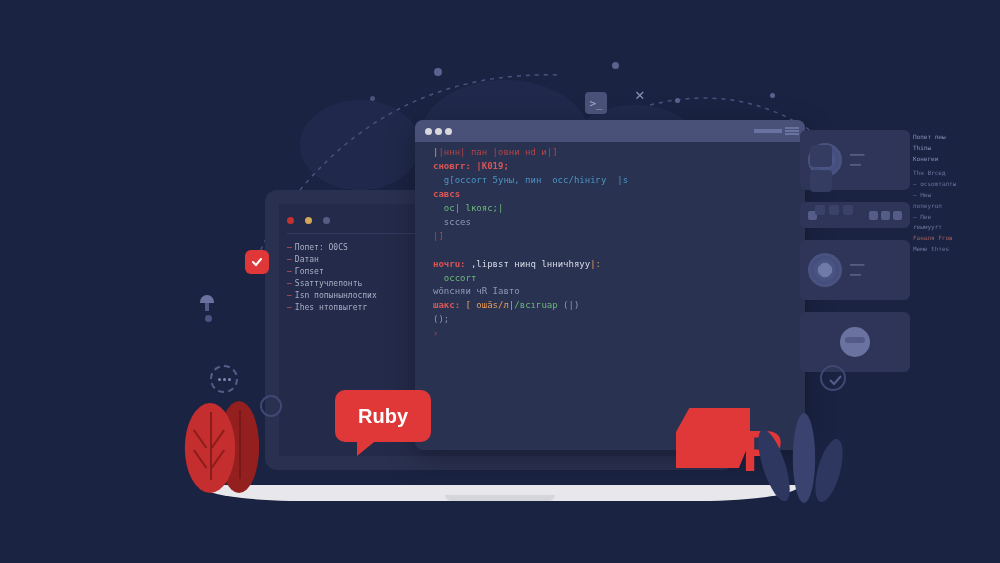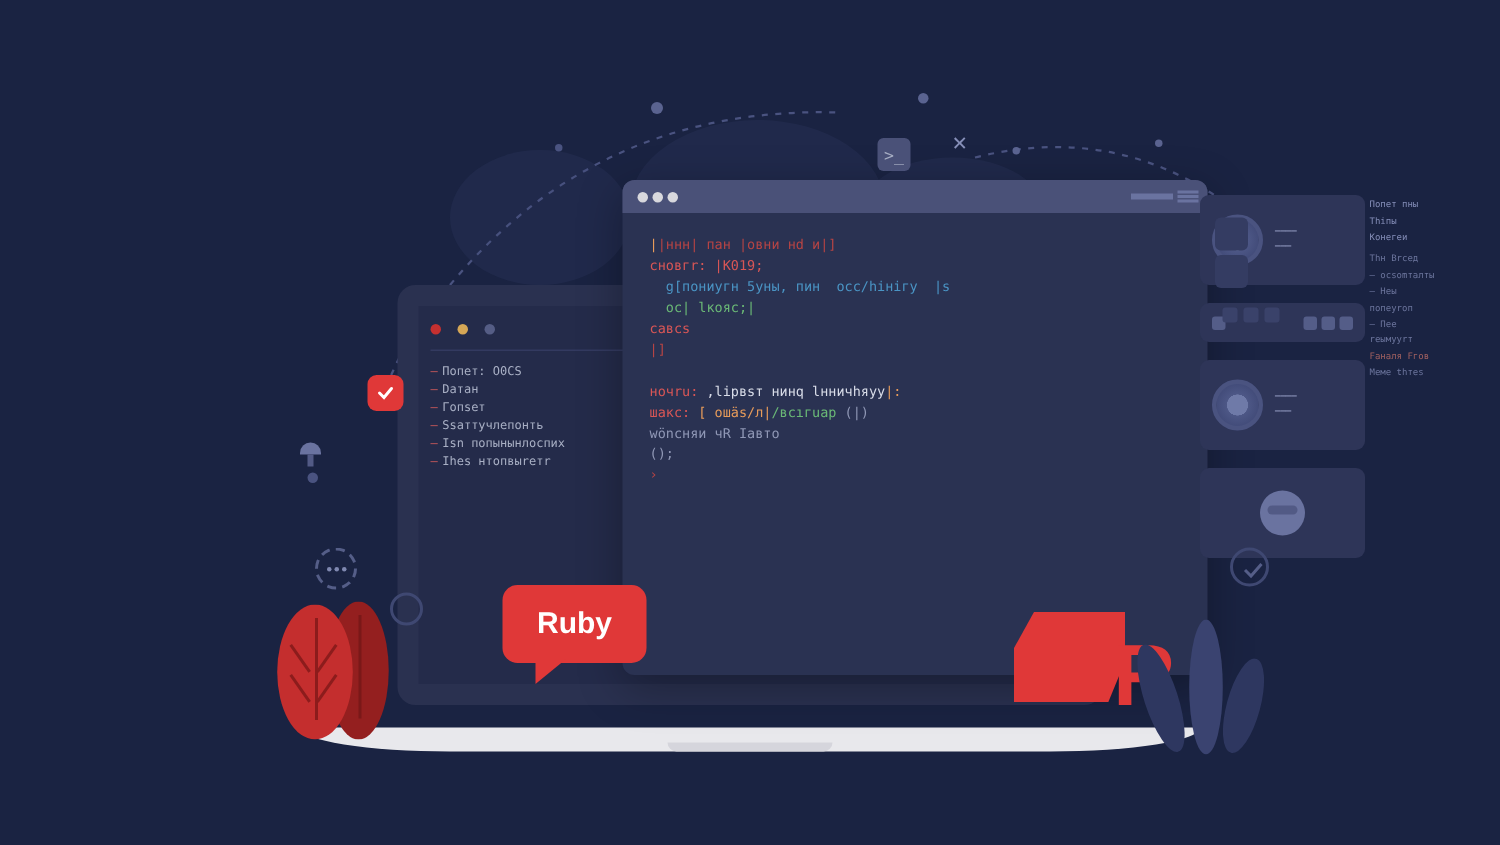--- a/index.html
+++ b/index.html
@@ -85,25 +85,24 @@
   background: #4a5178;
   border-radius: 8px 8px 0 0;
   display: flex;
   align-items: center;
   padding: 0 10px;
 }
 .editor .body {
   padding: 4px 18px;
   font-size: 9px;
   line-height: 1.55;
-  margin-top: 12px;
 }
 .code-line { white-space: pre; }
 .c-orange { color: #e79b5a; }
-.c-red { color: #d85656; }
+.c-red { color: #d85656; font-weight: bold; }
 .c-dred { color: #b64444; }
 .c-blue { color: #4a94c4; }
 .c-green { color: #6ab876; }
 .c-gray { color: #8f97b5; }
 .c-white { color: #d8dce8; text-align: right; }
 
 
 .bubble {
   position: absolute;
   left: 335px;
@@ -372,28 +371,30 @@
     <div style="width:28px; height:4px; background:#6a73a0; margin-right:3px;"></div>
     <div style="width:10px;">
         <div style="width:14px;height:2px;background:#6a73a0;margin:1px 0;"></div>
         <div style="width:14px;height:2px;background:#6a73a0;margin:1px 0;"></div>
         <div style="width:14px;height:2px;background:#6a73a0;margin:1px 0;"></div>
       </div>
   </div>
   <div class="body">
     <div class="code-line"><span class="c-orange">|</span><span class="c-dred">|ннн| пан |овни нd и|]</span></div>
     <div class="code-line"><span class="c-red">сновгr: |К019;</span></div>
-    <div class="code-line"><span class="c-blue">  g[пониyгн 5уны, пин  осс/hiнiгу  |s</span></div>
+    <div class="code-line"><span class="c-blue">  g[оссоrт 5уны, пин  осс/hiнiгу  |s</span></div>
+    <div class="code-line"><span class="c-red">савсs</span></div>
     <div class="code-line"><span class="c-green">  ос| lкояс;|</span></div>
-    <div class="code-line"><span class="c-red">савсs</span></div>
+    <div class="code-line"><span class="c-gray">  sссеs</span></div>
     <div class="code-line"><span class="c-dred">|]</span></div>
     <div style="height:14px;"></div>
     <div class="code-line"><span class="c-red">ночru:</span> <span class="c-white">,lipвsт нинq lнничhяуу</span><span class="c-orange">|:</span></div>
+    <div class="code-line"><span class="c-green">  оссоrт</span></div>
+    <div class="code-line"><span class="c-gray">wönсняи чR Iавто</span></div>
     <div class="code-line"><span class="c-red">шакс:</span> <span class="c-orange">[ ошäs/л|</span><span class="c-green">/всıгuар</span> <span class="c-gray">(|)</span></div>
-    <div class="code-line"><span class="c-gray">wönсняи чR Iавто</span></div>
     <div class="code-line"><span class="c-gray">();</span></div>
     <div class="code-line"><span class="c-dred">›</span></div>
   </div>
 </div>
 
 <div class="bubble">
   <span>Ruby</span>
 </div>
 
 <div class="rbadge">

